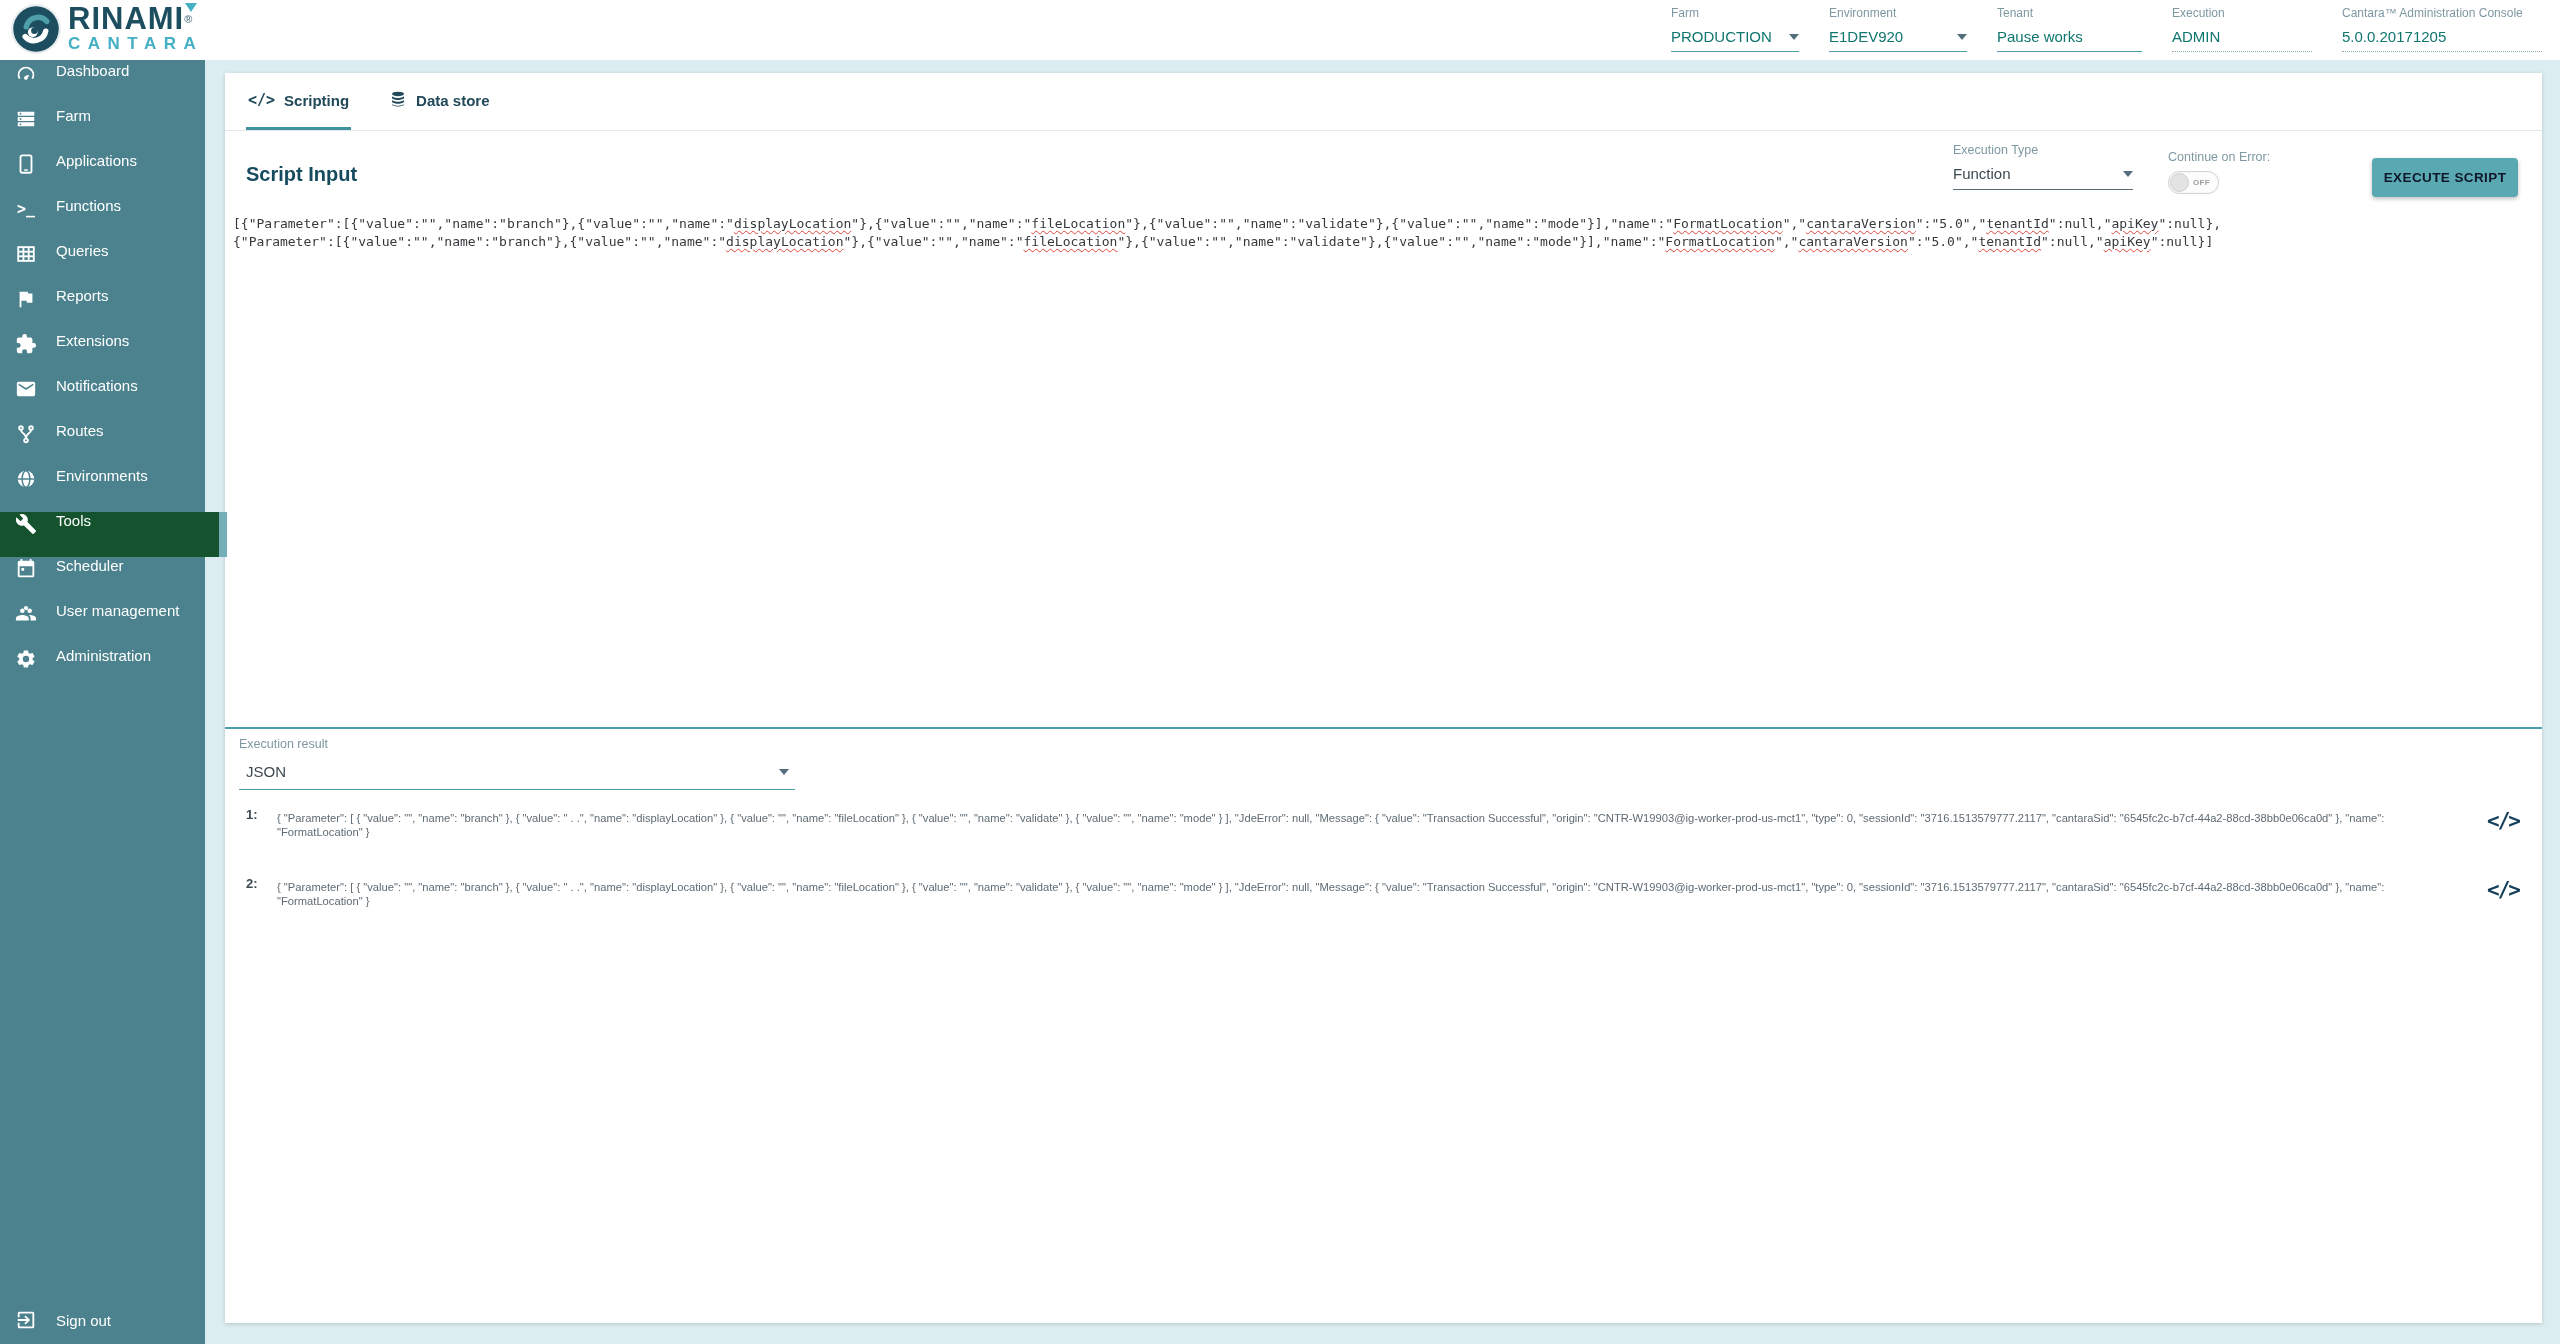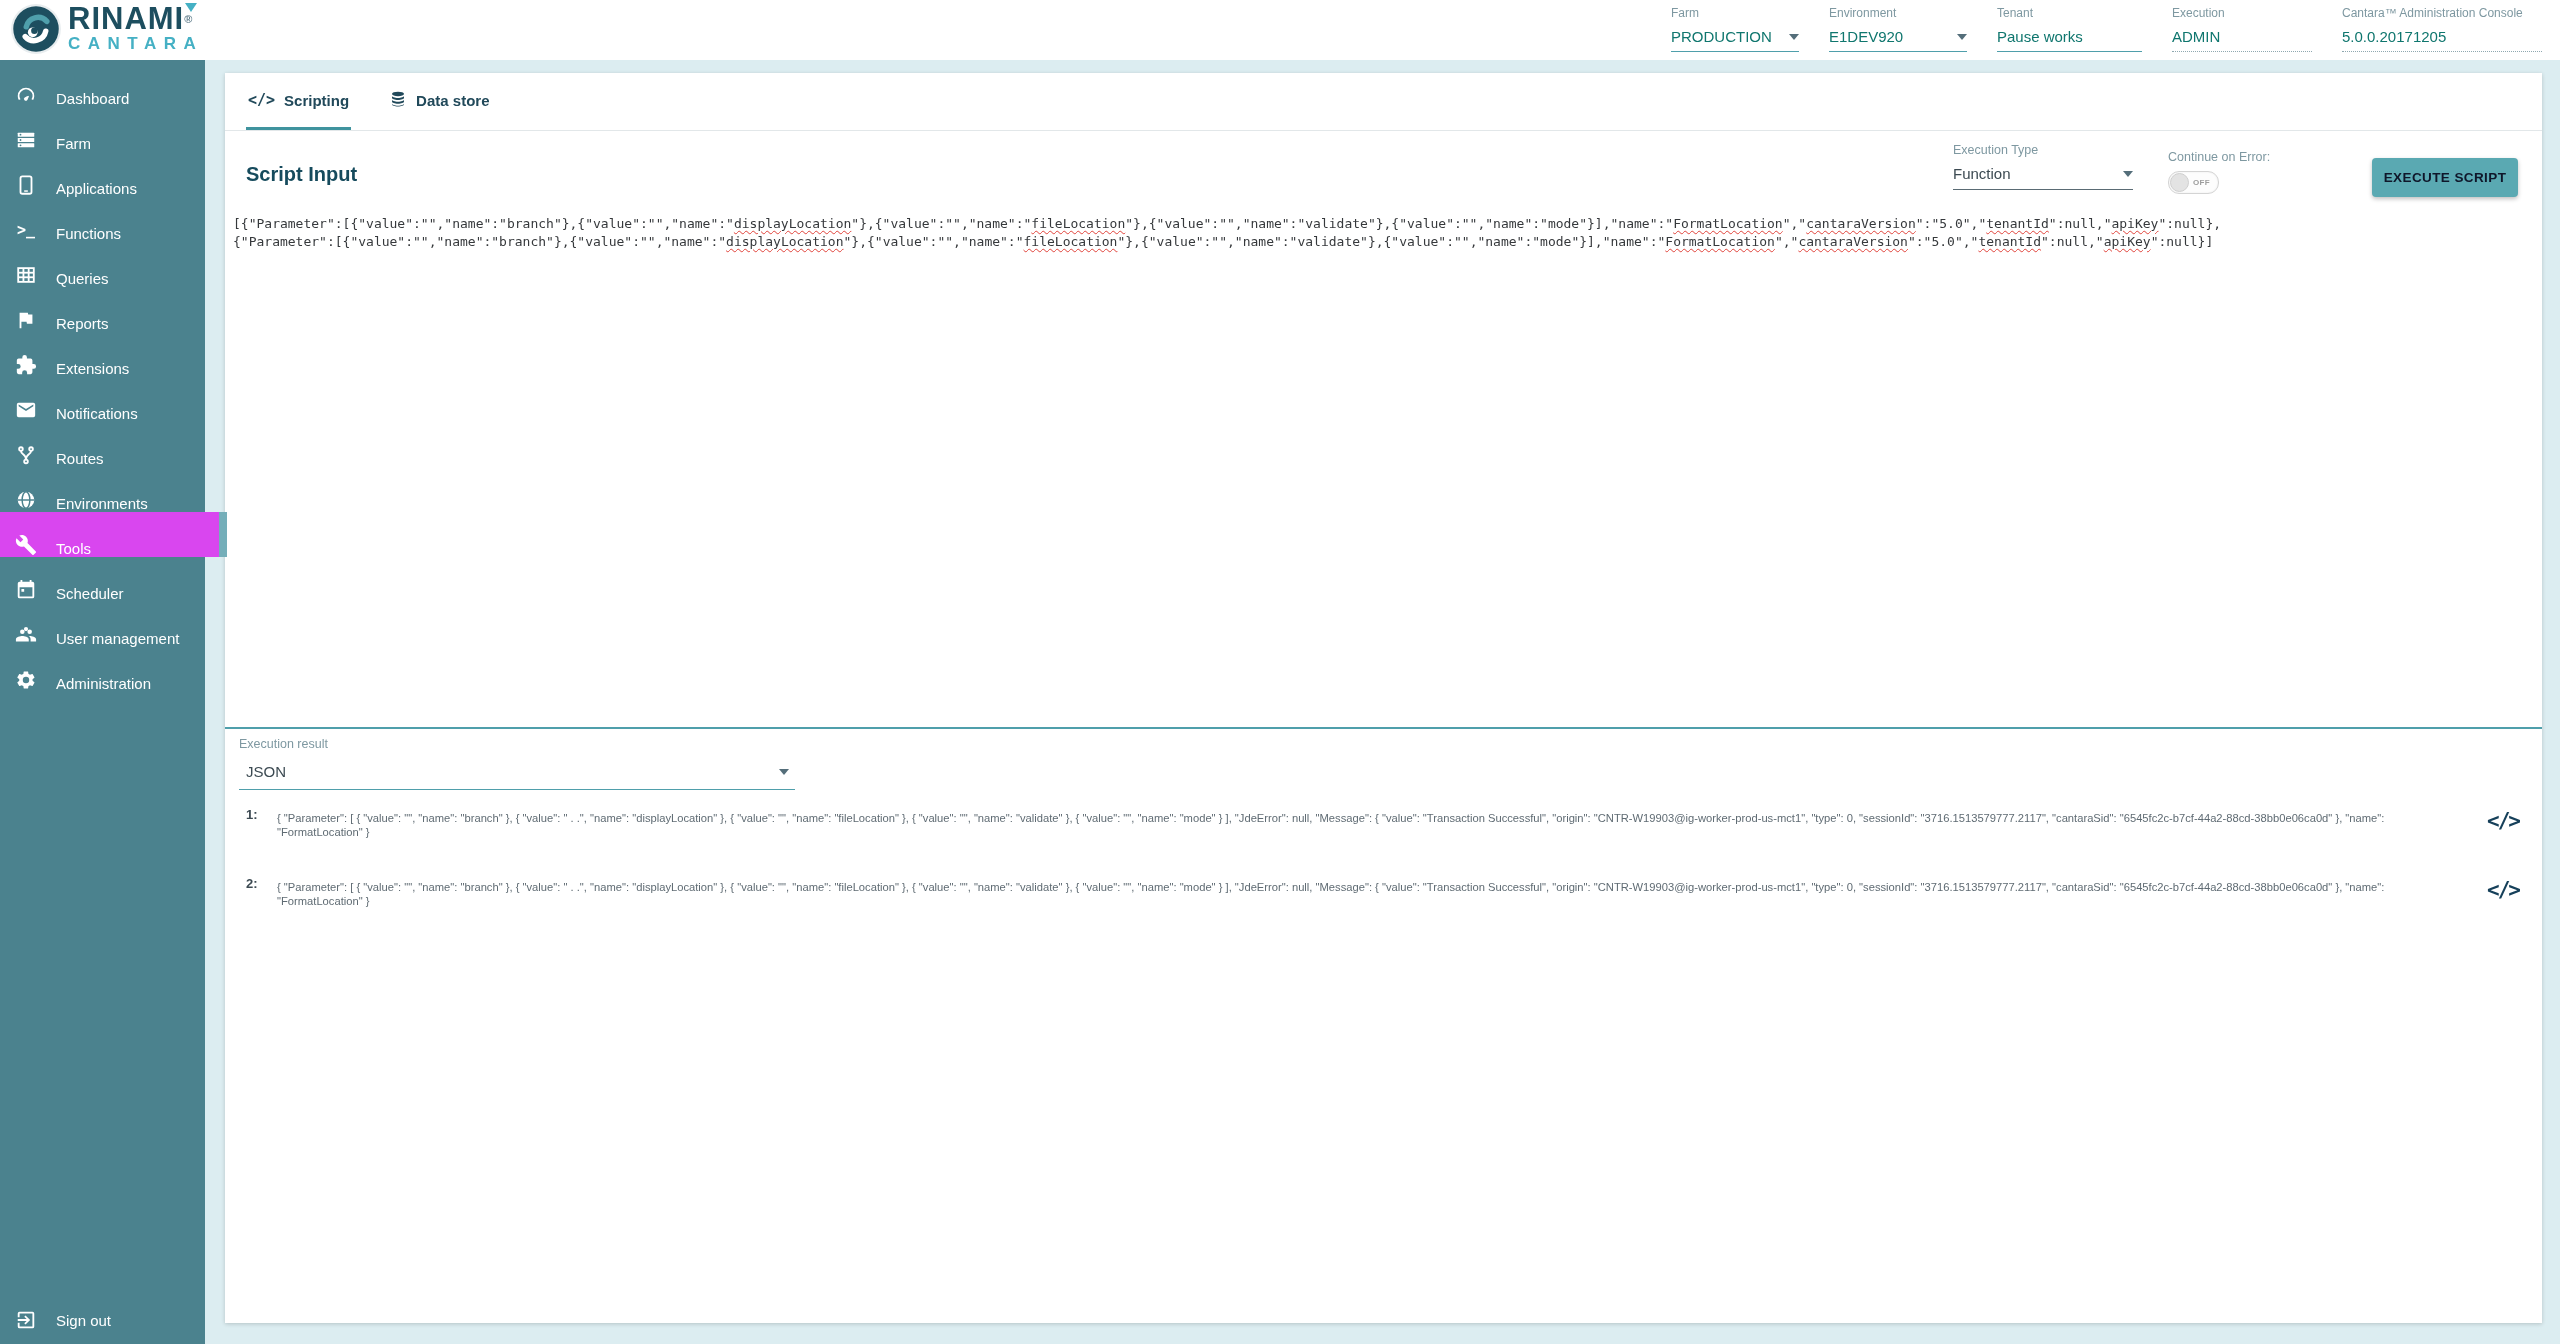--- a/index.html
+++ b/index.html
@@ -19,24 +19,24 @@
   .hdr-label{font-size:12px;color:#7e98a1;margin-bottom:8px;white-space:nowrap;}
   .hdr-value{font-size:15px;color:#0f766e;padding-bottom:6px;display:flex;justify-content:space-between;align-items:center;white-space:nowrap;}
   .u-solid{border-bottom:1px solid #4f9fab;}
   .u-dotted{border-bottom:1px dotted #8fa8b0;}
   .w-farm{width:128px;} .w-env{width:138px;} .w-tenant{width:145px;} .w-user{width:140px;} .w-ver{width:200px;}
   .caret{width:0;height:0;border-left:5px solid transparent;border-right:5px solid transparent;border-top:6px solid #546e7a;margin-left:6px;}
 
   
   .sidebar{position:absolute;left:0;top:60px;width:205px;height:1284px;background:#4b828e;color:#fff;z-index:4;}
   .nav{padding-top:2px;}
-  .nav-item{height:45px;display:flex;align-items:flex-end;padding-left:14px;font-size:15px;cursor:pointer;position:relative;}
+  .nav-item{height:45px;display:flex;align-items:flex-start;padding-left:14px;font-size:15px;cursor:pointer;position:relative;}
   .nav-icon{width:24px;height:24px;display:flex;align-items:center;justify-content:center;flex:none;}
   .nav-label{margin-left:18px;white-space:nowrap;}
-  .nav-item.selected{background:#d946ef;width:213px;}
+  .nav-item.selected{background:#14532d;width:213px;}
   .nav-item.selected::after{content:"";position:absolute;right:0;top:0;width:8px;height:100%;background:#74aeb9;}
   .icon-text{font-family:"DejaVu Sans Mono",monospace;font-weight:bold;font-size:15px;color:#fff;}
   .signout{position:absolute;left:0;bottom:2px;width:205px;height:44px;display:flex;align-items:center;padding-left:14px;font-size:15px;cursor:pointer;}
 
   
   .card{position:absolute;left:225px;top:73px;width:2317px;height:1250px;background:#ffffff;box-shadow:0 1px 4px rgba(0,0,0,.18);}
   .tabs{position:absolute;left:0;top:0;width:100%;height:58px;border-bottom:1px solid #e2e7e9;display:flex;align-items:stretch;padding-left:21px;box-sizing:border-box;}
   .tab{display:flex;align-items:center;gap:9px;font-size:15px;font-weight:bold;color:#21495a;margin-right:36px;cursor:pointer;border-bottom:3px solid transparent;padding:0 2px;}
   .tab.active{border-bottom:3px solid #3f939e;}
   .tab-code{font-family:"DejaVu Sans Mono",monospace;font-weight:bold;font-size:15px;color:#21495a;}

